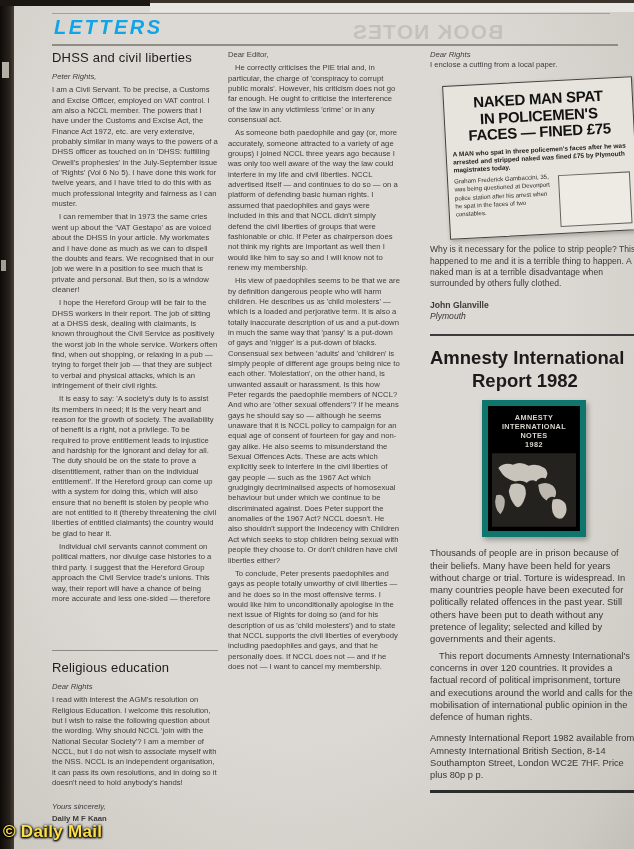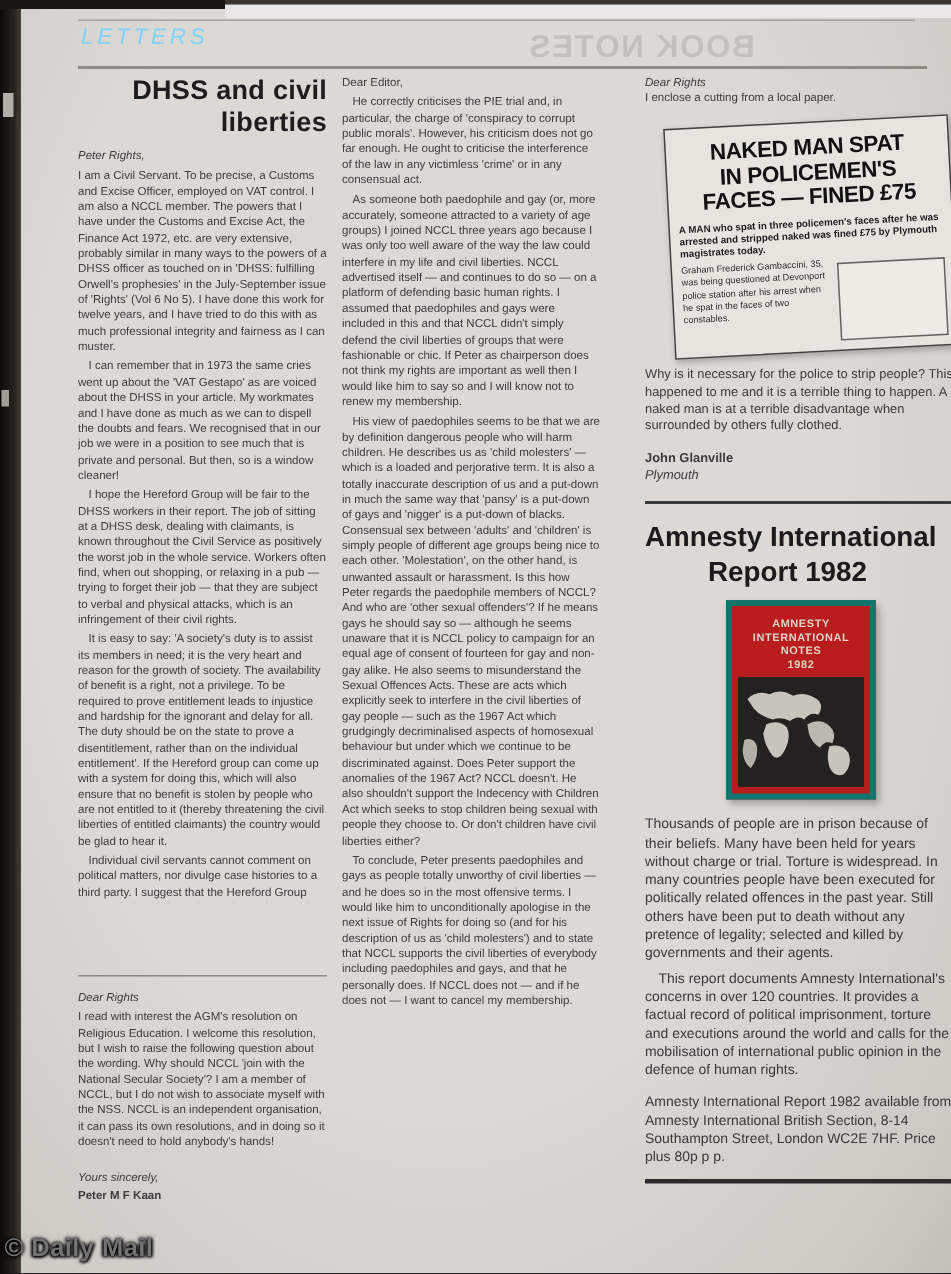--- a/index.html
+++ b/index.html
@@ -10,31 +10,31 @@
   .edge-left{position:absolute;left:0;top:0;bottom:0;width:14px;
              background:linear-gradient(90deg,#0d0a08,#2a241e 70%,#4a4138 100%);}
   .edge-top{position:absolute;left:0;top:0;width:170px;height:6px;background:#1b1612;}
   .edge-top-thin{position:absolute;left:150px;top:0;right:0;height:3px;background:#3a342d;}
   .top-lightband{position:absolute;left:150px;top:3px;right:0;height:9px;background:#e9e7e3;}
   .speck1{position:absolute;left:2px;top:62px;width:7px;height:16px;background:#b3aea6;}
   .speck2{position:absolute;left:1px;top:260px;width:5px;height:11px;background:#a29d95;}
 
   .rule-top1{position:absolute;left:52px;top:13px;width:558px;height:1px;background:#a3a09b;}
   .rule-top2{position:absolute;left:52px;top:44px;width:566px;height:2px;background:#8f8c86;}
-  .masthead{position:absolute;left:54px;top:16px;font-size:15px;font-weight:normal;
-            font-style:italic;color:#7dd3fc;letter-spacing:2.5px;}
+  .masthead{position:absolute;left:54px;top:16px;font-size:20px;font-weight:bold;
+            font-style:italic;color:#0ea5e9;letter-spacing:2.5px;}
   .ghost{position:absolute;left:352px;top:20px;font-size:21px;font-weight:bold;
          color:#a9a6a1;opacity:.45;transform:scaleX(-1);letter-spacing:1px;}
 
   .col{position:absolute;top:50px;}
   .col1{left:52px;width:166px;}
   .col2{left:228px;width:172px;}
   .col3{left:430px;width:208px;}
 
-  .letter-h{font-size:18px;font-weight:bold;color:#1d1d1d;margin:0 0 7px;letter-spacing:.2px;text-align:right;}
+  .letter-h{font-size:13px;font-weight:normal;color:#1d1d1d;margin:0 0 7px;letter-spacing:.2px;}
   .bt{font-size:7.7px;line-height:10.35px;color:#3c3c3c;}
   .bt p{margin:0 0 3px;}
   .bt p.ind{text-indent:7px;}
   .sal-i{font-style:italic;}
   .bt-md{font-size:8.6px;line-height:11.4px;color:#3a3a3a;}
   .bt-lg{font-size:9.3px;line-height:12.3px;color:#383838;}
   .bt-lg p{margin:0 0 4px;}
   .bt-lg p.ind{text-indent:9px;}
   .sign{margin-top:14px;}
   .sign .close{margin-bottom:1px;}
@@ -52,31 +52,31 @@
   .clip-hl{font-size:15px;font-weight:900;text-align:center;line-height:1.1;
            letter-spacing:-.3px;color:#121212;margin:0;}
   .clip-lead{font-size:6.5px;font-weight:bold;line-height:1.28;color:#1e1e1e;margin:5px 0 0;}
   .clip-bodywrap{display:flex;gap:4px;margin-top:3px;}
   .clip-body{font-size:6.1px;line-height:1.32;color:#2c2c2c;width:57%;margin:0;}
   .clip-inset{flex:1;border:1px solid #63625e;background:#edebe4;height:50px;margin-top:3px;}
 
   .amnesty-h{font-size:18.5px;font-weight:bold;line-height:1.25;color:#1b1b1b;margin:0 0 2px;}
   .amnesty-h .l1{white-space:nowrap;display:block;}
   .amnesty-h .l2{display:block;padding-left:42px;}
-  .cover{width:84px;margin:8px auto 10px;background:#b91c1c;border:4px solid #0f766e;
+  .cover{width:84px;margin:8px auto 10px;background:#000000;border:6px solid #0f766e;
          padding:7px 4px 4px;box-shadow:2px 3px 5px rgba(0,0,0,.3);}
   .cover-t{color:#d9d5cc;font-size:7.3px;font-weight:bold;text-align:center;
            line-height:1.25;letter-spacing:.4px;margin:0 0 4px;}
   .cover svg{display:block;width:100%;height:74px;}
 
   .book-ref{font-size:9.3px;line-height:12.3px;color:#383838;margin:9px 0 0;}
   .book-ref .it{}
 
   .watermark{position:absolute;left:3px;bottom:7px;font-size:17px;font-weight:bold;
-             color:#737373;text-shadow:0 0 3px #000,1px 1px 2px #000,-1px 1px 2px #000;
+             color:#fde047;text-shadow:0 0 3px #000,1px 1px 2px #000,-1px 1px 2px #000;
              letter-spacing:.3px;}
 </style>
 </head>
 <body>
 
 <div class="page">
   <div class="paper"></div>
   <div class="edge-left"></div>
   <div class="speck1"></div>
   <div class="speck2"></div>
@@ -97,26 +97,27 @@
         <p>I am a Civil Servant. To be precise, a Customs and Excise Officer, employed on VAT control. I am also a NCCL member. The powers that I have under the Customs and Excise Act, the Finance Act 1972, etc. are very extensive, probably similar in many ways to the powers of a DHSS officer as touched on in 'DHSS: fulfilling Orwell's prophesies' in the July-September issue of 'Rights' (Vol 6 No 5). I have done this work for twelve years, and I have tried to do this with as much professional integrity and fairness as I can muster.</p>
         <p class="ind">I can remember that in 1973 the same cries went up about the 'VAT Gestapo' as are voiced about the DHSS in your article. My workmates and I have done as much as we can to dispell the doubts and fears. We recognised that in our job we were in a position to see much that is private and personal. But then, so is a window cleaner!</p>
         <p class="ind">I hope the Hereford Group will be fair to the DHSS workers in their report. The job of sitting at a DHSS desk, dealing with claimants, is known throughout the Civil Service as positively the worst job in the whole service. Workers often find, when out shopping, or relaxing in a pub — trying to forget their job — that they are subject to verbal and physical attacks, which is an infringement of their civil rights.</p>
         <p class="ind">It is easy to say: 'A society's duty is to assist its members in need; it is the very heart and reason for the growth of society. The availability of benefit is a right, not a privilege. To be required to prove entitlement leads to injustice and hardship for the ignorant and delay for all. The duty should be on the state to prove a disentitlement, rather than on the individual entitlement'. If the Hereford group can come up with a system for doing this, which will also ensure that no benefit is stolen by people who are not entitled to it (thereby threatening the civil liberties of entitled claimants) the country would be glad to hear it.</p>
         <p class="ind">Individual civil servants cannot comment on political matters, nor divulge case histories to a third party. I suggest that the Hereford Group approach the Civil Service trade's unions. This way, their report will have a chance of being more accurate and less one-sided — therefore being a true and fair work for civil liberty. Civil servants are human too!</p>
 
       </div>
     </div>
     <div class="religious">
       <div class="divider"></div>
+      <h2 class="letter-h">Religious education</h2>
       <div class="bt">
         <p class="sal-i">Dear Rights</p>
         <p>I read with interest the AGM's resolution on Religious Education. I welcome this resolution, but I wish to raise the following question about the wording. Why should NCCL 'join with the National Secular Society'? I am a member of NCCL, but I do not wish to associate myself with the NSS. NCCL is an independent organisation, it can pass its own resolutions, and in doing so it doesn't need to hold anybody's hands!</p>
         <div class="sign">
           <p class="close sal-i">Yours sincerely,</p>
-          <p class="nm">Peter M F Kaan</p>
+          <p class="nm">Daily M F Kaan</p>
         </div>
       </div>
     </div>
   </div>
 
   <div class="col col2">
     <div class="bt">
       <p>Dear Editor,</p>
       <p class="ind">He correctly criticises the PIE trial and, in particular, the charge of 'conspiracy to corrupt public morals'. However, his criticism does not go far enough. He ought to criticise the interference of the law in any victimless 'crime' or in any consensual act.</p>
       <p class="ind">As someone both paedophile and gay (or, more accurately, someone attracted to a variety of age groups) I joined NCCL three years ago because I was only too well aware of the way the law could interfere in my life and civil liberties. NCCL advertised itself — and continues to do so — on a platform of defending basic human rights. I assumed that paedophiles and gays were included in this and that NCCL didn't simply defend the civil liberties of groups that were fashionable or chic. If Peter as chairperson does not think my rights are important as well then I would like him to say so and I will know not to renew my membership.</p>

